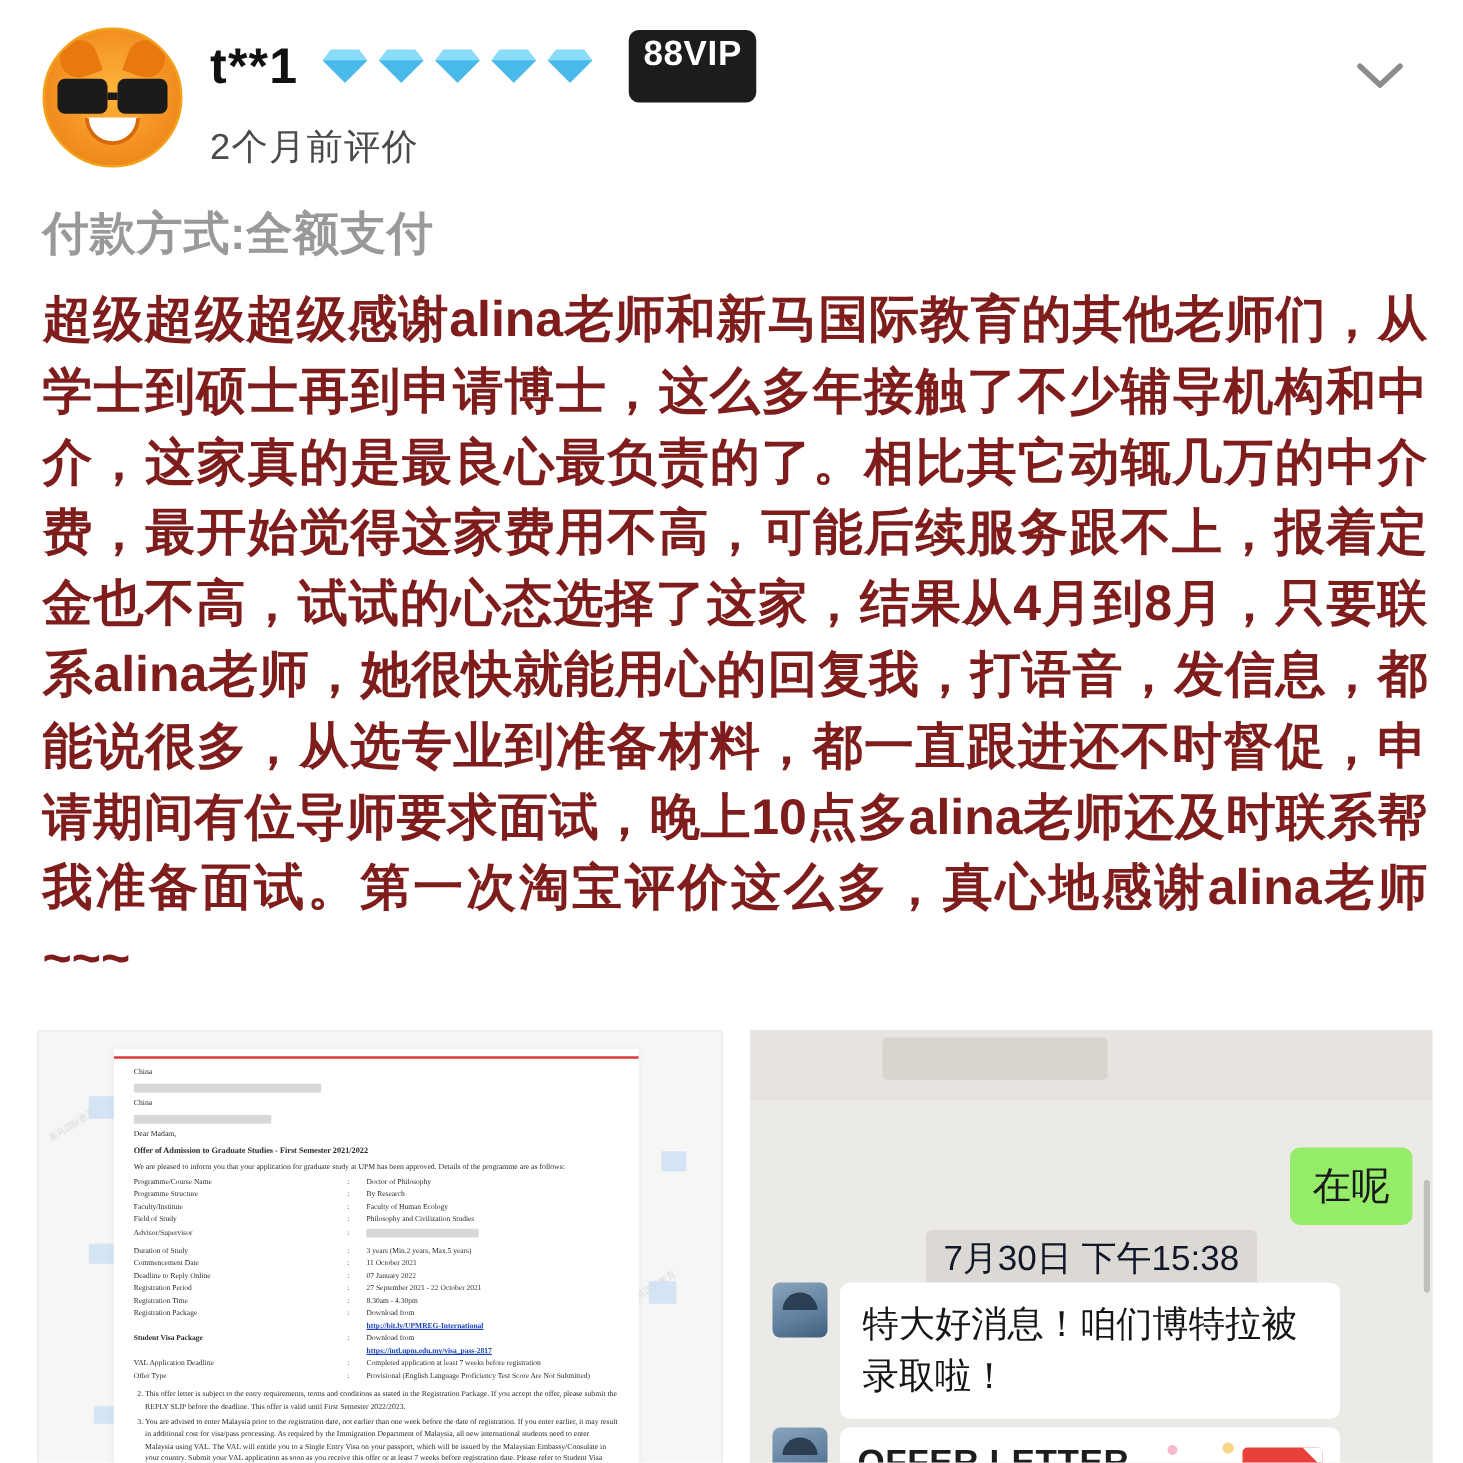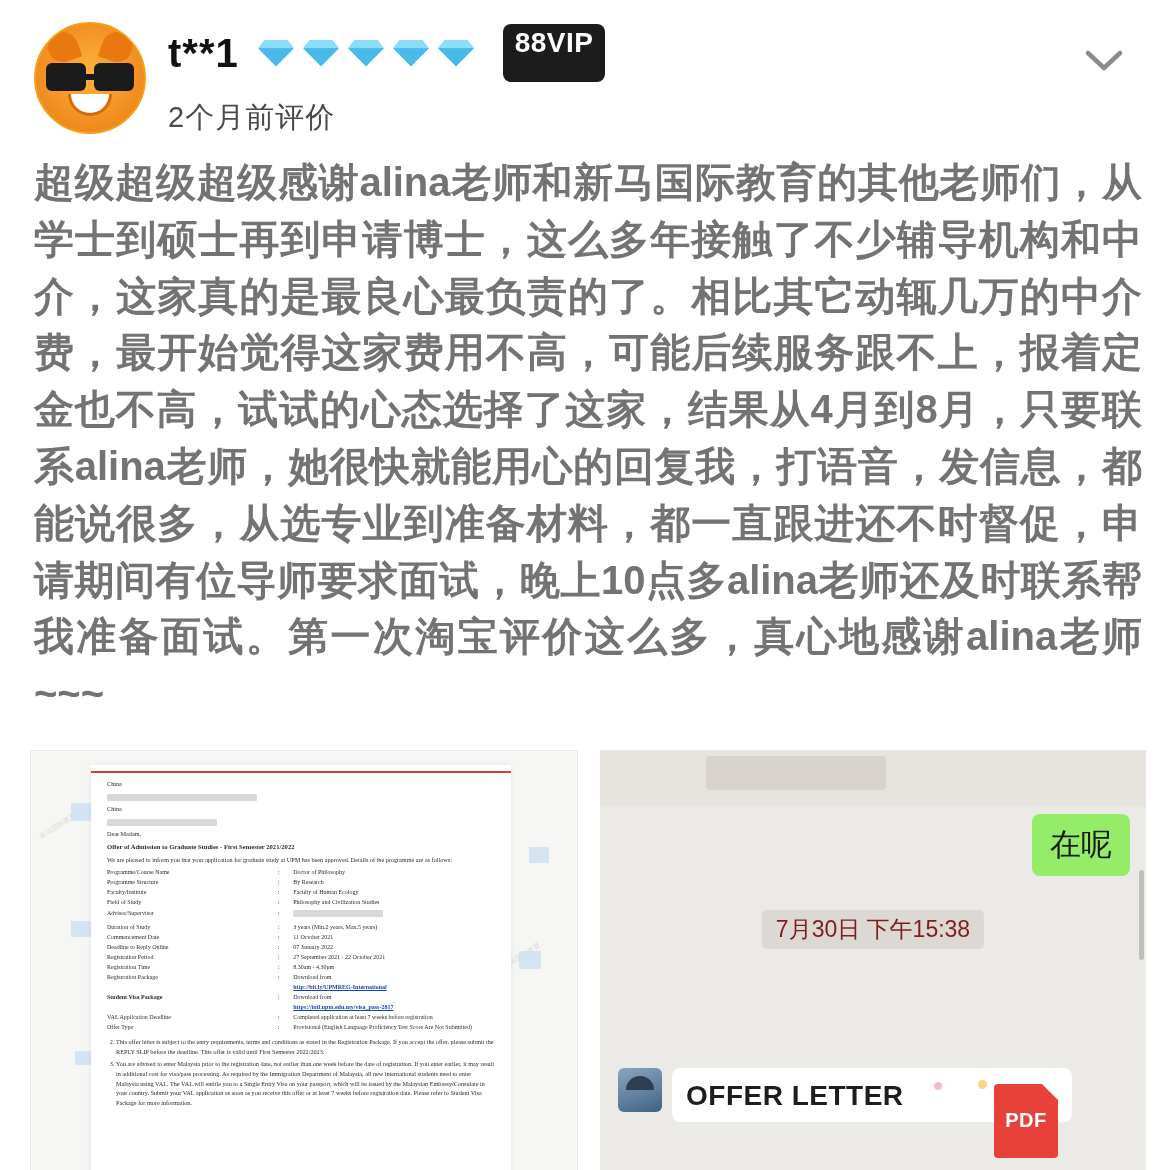--- a/index.html
+++ b/index.html
@@ -148,21 +148,21 @@
     font-size: 37px;
     font-weight: 700;
     color: #999999;
     padding: 24px 30px 0 34px;
     letter-spacing: 0.5px;
   }
   .review-text {
     font-size: 40px;
     font-weight: 700;
     line-height: 1.42;
-    color: #737373;
+    color: #7f1d1d;
     padding: 16px 28px 0 34px;
     letter-spacing: 0px;
     text-align: justify;
     text-justify: inter-character;
   }
 
   
   .images {
     display: flex;
     gap: 22px;
@@ -265,37 +265,37 @@
     border-radius: 4px;
   }
   .chat-body {
     position: absolute;
     top: 56px; left: 0; right: 0; bottom: 0;
     background: #eceae6;
     padding: 10px 16px;
   }
   .bubble-green {
     position: absolute;
-    top: 8px;
+    top: 38px;
     right: 16px;
     background: #95ec69;
     border-radius: 8px;
     padding: 10px 18px;
     font-size: 31px;
     font-weight: 500;
     color: #1a1a1a;
   }
   .chat-timestamp {
     position: absolute;
     top: 104px;
     left: 50%;
     transform: translateX(-50%);
     background: #dcd8d3;
-    color: #7f1d1d;
-    font-size: 23px;
+    color: #0f172a;
+    font-size: 28px;
     padding: 4px 14px;
     border-radius: 5px;
     white-space: nowrap;
   }
   .chat-msg {
     position: absolute;
     left: 18px;
     display: flex;
     align-items: flex-start;
     gap: 10px;
@@ -432,20 +432,21 @@
         <span class="vip-badge">88VIP</span>
       </div>
       <div class="date-row">2个月前评价</div>
     </div>
 
     <svg class="chevron" viewBox="0 0 52 52">
       <polyline points="10,19 26,34 42,19" fill="none" stroke="#8c8c8c" stroke-width="4.5" stroke-linecap="round" stroke-linejoin="round"></polyline>
     </svg>
   </div>
 
+  <div class="pay-method">付款方式:全额支付</div>
 
   <div class="review-text">超级超级超级感谢alina老师和新马国际教育的其他老师们，从学士到硕士再到申请博士，这么多年接触了不少辅导机构和中介，这家真的是最良心最负责的了。相比其它动辄几万的中介费，最开始觉得这家费用不高，可能后续服务跟不上，报着定金也不高，试试的心态选择了这家，结果从4月到8月，只要联系alina老师，她很快就能用心的回复我，打语音，发信息，都能说很多，从选专业到准备材料，都一直跟进还不时督促，申请期间有位导师要求面试，晚上10点多alina老师还及时联系帮我准备面试。第一次淘宝评价这么多，真心地感谢alina老师~~~</div>
 
   <div class="images">
 
     <div class="img-box img-left">
       <div class="wm" style="left:6px; top:70px;">新马国际教育</div>
       <div class="wm" style="left:300px; top:40px;">新马国际教育</div>
       <div class="wm" style="left:470px; top:200px;">新马国际教育</div>
       <div class="wm" style="left:150px; top:330px;">新马国际教育</div>
@@ -563,20 +564,24 @@
     </div>
 
     <div class="img-box img-right">
       <div class="chat-top">
         <div class="chat-top-title"></div>
       </div>
       <div class="chat-body">
         <div class="bubble-green">在呢</div>
         <div class="chat-timestamp">7月30日 下午15:38</div>
 
+        <div class="chat-msg msg1">
+          <div class="chat-avatar"></div>
+          <div class="bubble-white">特大好消息！咱们博特拉被录取啦！</div>
+        </div>
 
         <div class="chat-msg msg2">
           <div class="chat-avatar"></div>
           <div class="file-card">
             <div class="file-title">OFFER LETTER</div>
 
             <div class="pdf-icon">PDF</div>
             <span class="confetti" style="width:8px;height:8px;background:#f5b3c6;left:262px;top:14px;"></span>
 
             <span class="confetti" style="width:9px;height:9px;background:#f7d07a;left:306px;top:12px;"></span>

